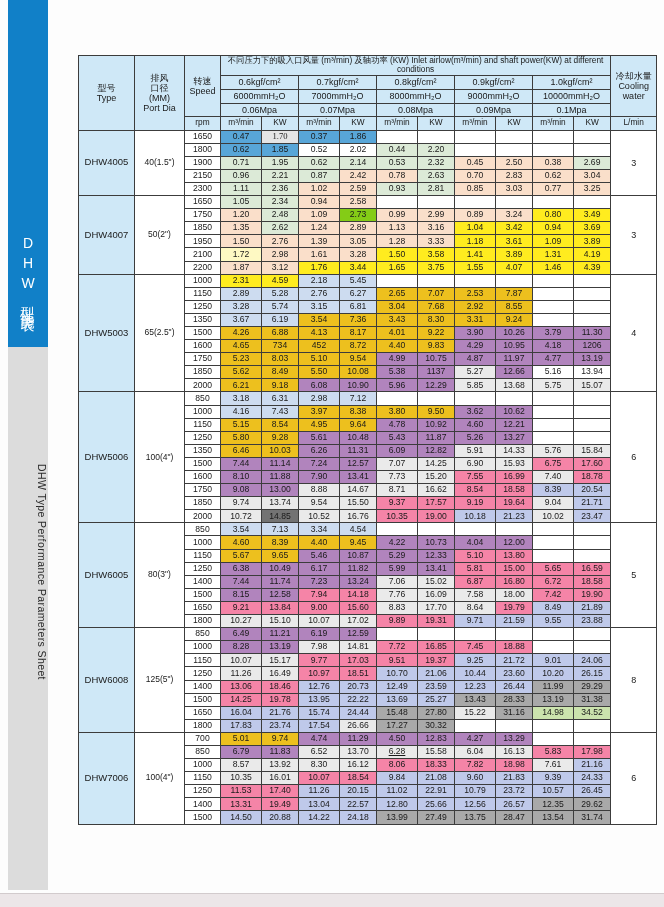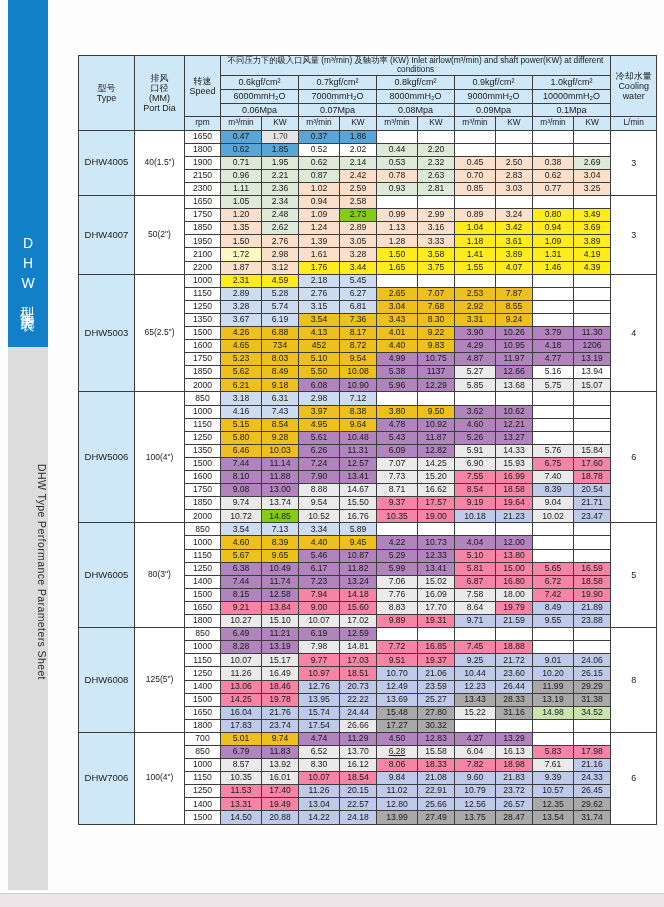--- a/index.html
+++ b/index.html
@@ -496,38 +496,38 @@
           <td class="val" style="background: rgb(245, 132, 167);">9.37</td>
           <td class="val" style="background: rgb(245, 132, 167);">17.57</td>
           <td class="val" style="background: rgb(245, 132, 167);">9.19</td>
           <td class="val" style="background: rgb(245, 132, 167);">19.64</td>
           <td class="val" style="background: rgb(234, 234, 234);">9.04</td>
           <td class="val" style="background: rgb(191, 201, 234);">21.71</td>
         </tr>
         <tr class="brow">
           <td class="rpm">2000</td>
           <td class="val" style="background: rgb(234, 234, 234);">10.72</td>
-          <td class="val" style="background: #84cc16;">14.85</td>
+          <td class="val" style="background: #737373;">14.85</td>
           <td class="val" style="background: rgb(234, 234, 234);">10.52</td>
           <td class="val" style="background: rgb(234, 234, 234);">16.76</td>
           <td class="val" style="background: rgb(245, 132, 167);">10.35</td>
           <td class="val" style="background: rgb(245, 132, 167);">19.00</td>
           <td class="val" style="background: rgb(191, 201, 234);">10.18</td>
           <td class="val" style="background: rgb(191, 201, 234);">21.23</td>
           <td class="val" style="background: rgb(234, 234, 234);">10.02</td>
           <td class="val" style="background: rgb(191, 201, 234);">23.47</td>
         </tr>
         <tr class="brow">
           <td class="model" rowspan="8" style="background: rgb(207, 232, 247);">DHW6005</td>
           <td class="port" rowspan="8">80(3")</td>
           <td class="rpm">850</td>
           <td class="val" style="background: rgb(205, 220, 240);">3.54</td>
           <td class="val" style="background: rgb(205, 220, 240);">7.13</td>
           <td class="val" style="background: rgb(205, 220, 240);">3.34</td>
-          <td class="val" style="background: rgb(205, 220, 240);">5.89</td>
+          <td class="val" style="background: rgb(205, 220, 240);">4.54</td>
           <td class="val" style="background: rgb(255, 255, 255);"></td>
           <td class="val" style="background: rgb(255, 255, 255);"></td>
           <td class="val" style="background: rgb(255, 255, 255);"></td>
           <td class="val" style="background: rgb(255, 255, 255);"></td>
           <td class="val" style="background: rgb(255, 255, 255);"></td>
           <td class="val" style="background: rgb(255, 255, 255);"></td>
           <td class="cool" rowspan="8">5</td>
         </tr>
         <tr class="brow">
           <td class="rpm">1000</td>

